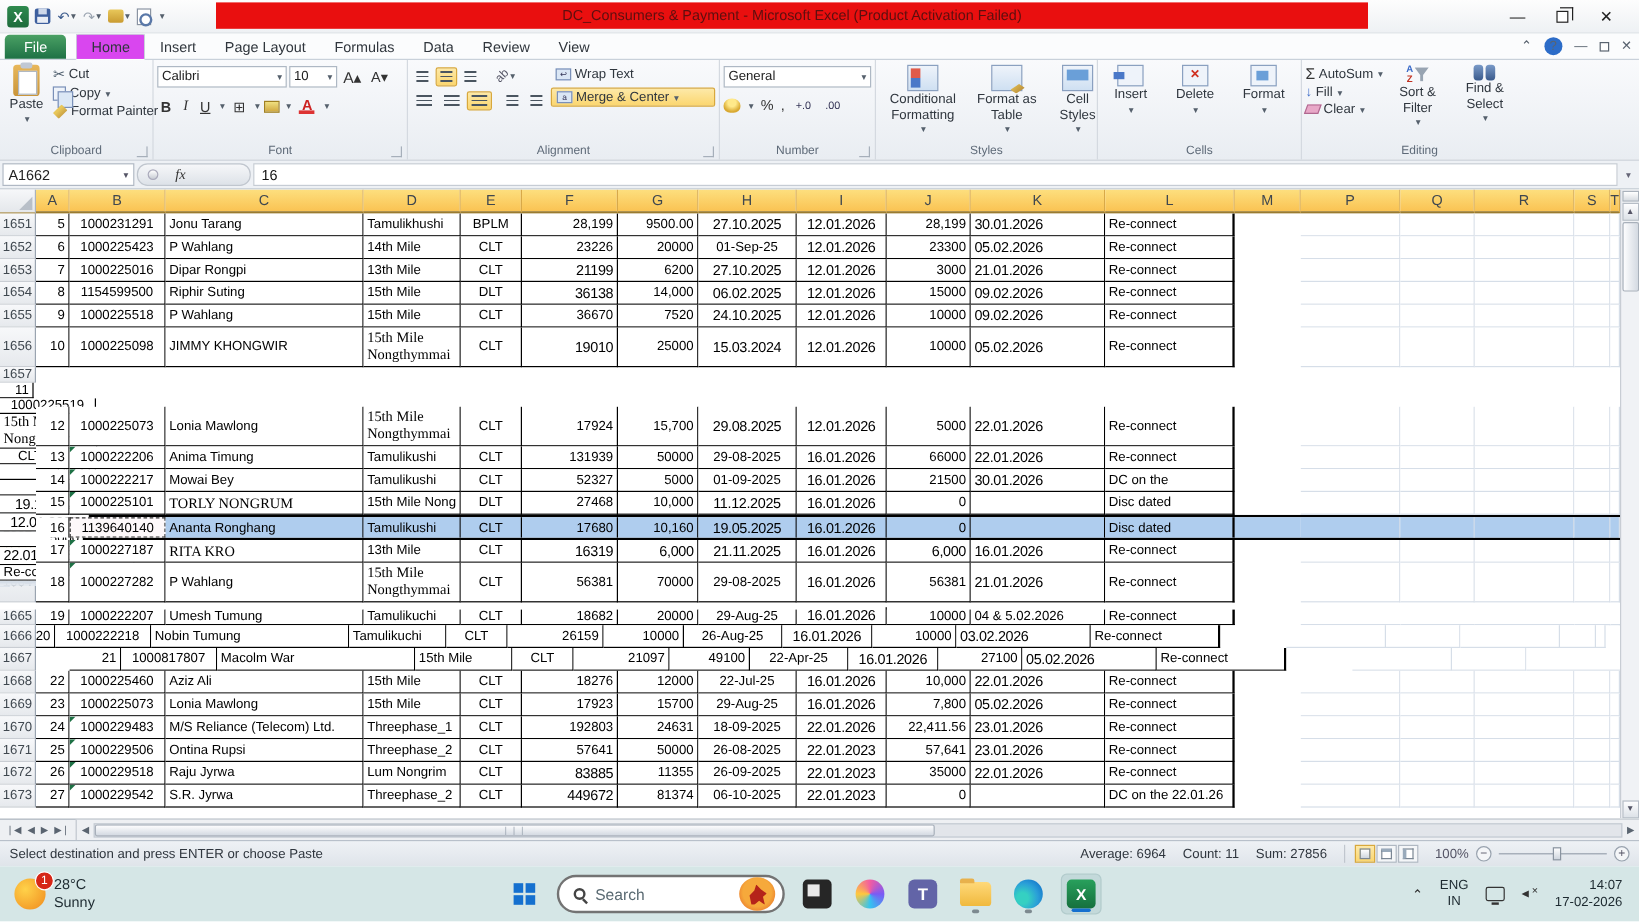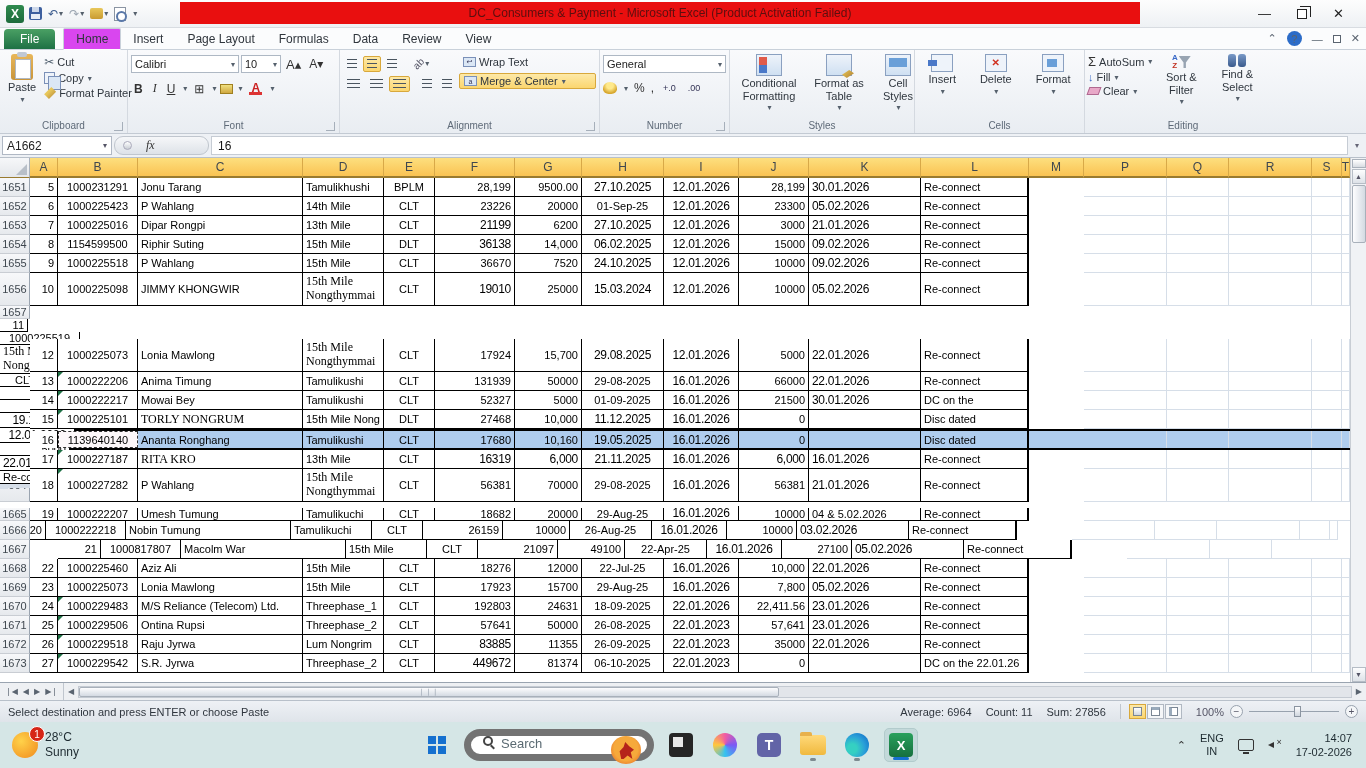--- a/index.html
+++ b/index.html
@@ -170,21 +170,21 @@
   
   .taskbar{height:46px;background:#d5e6e6;display:flex;align-items:center;position:relative;}
   .weather{display:flex;align-items:center;gap:7px;padding-left:12px;width:200px;}
   .sun{width:26px;height:26px;border-radius:50%;background:radial-gradient(circle at 35% 35%,#ffd24a,#f08a1d);position:relative;}
   .badge{position:absolute;right:-7px;top:-6px;width:16px;height:16px;border-radius:50%;background:#d62617;color:#fff;font-size:10px;display:flex;align-items:center;justify-content:center;border:1px solid #fff;}
   .wtext{font-size:12px;color:#1d2a30;line-height:1.25;}
   .centericons{position:absolute;left:420px;display:flex;align-items:center;gap:10px;height:46px;}
   .startbtn{width:34px;height:34px;display:flex;align-items:center;justify-content:center;border-radius:5px;}
   .winlogo{width:18px;height:18px;display:grid;grid-template-columns:8px 8px;grid-template-rows:8px 8px;gap:2px;}
   .winlogo div{background:#1570cf;}
-  .searchpill{width:190px;height:32px;background:#fff;border:7px solid #737373;border-radius:16px;display:flex;align-items:flex-start;padding:0 6px 0 12px;gap:8px;}
+  .searchpill{width:190px;height:32px;background:#fff;border:2px solid #737373;border-radius:16px;display:flex;align-items:center;padding:0 6px 0 12px;gap:8px;}
   .maglass{width:10px;height:10px;border:2px solid #444;border-radius:50%;position:relative;}
   .maglass:after{content:"";position:absolute;right:-4px;bottom:-4px;width:5px;height:2px;background:#444;transform:rotate(45deg);}
   .searchtext{color:#5a6a72;font-size:13px;flex:1;}
   .horse{width:30px;height:28px;border-radius:50%;background:radial-gradient(circle at 50% 45%,#f6a93b 55%,#e25822 100%);position:relative;overflow:hidden;}
   .horse:after{content:"";position:absolute;left:7px;top:6px;width:16px;height:17px;background:#b5231a;clip-path:polygon(20% 100%,10% 55%,35% 30%,45% 0,70% 25%,100% 45%,80% 60%,90% 100%,60% 80%,35% 100%);}
   .tkicon{width:34px;height:34px;display:flex;align-items:center;justify-content:center;border-radius:5px;position:relative;}
   .tkicon.active{background:#c3d9da;border:1px solid #b2cbcc;}
   .runbar{position:absolute;bottom:1px;left:50%;transform:translateX(-50%);width:6px;height:3px;border-radius:2px;background:#7d8a90;}
   .runbar.wide{width:16px;background:#1570cf;}
   .sqapp{width:24px;height:24px;background:#262626;border-radius:4px;position:relative;}

